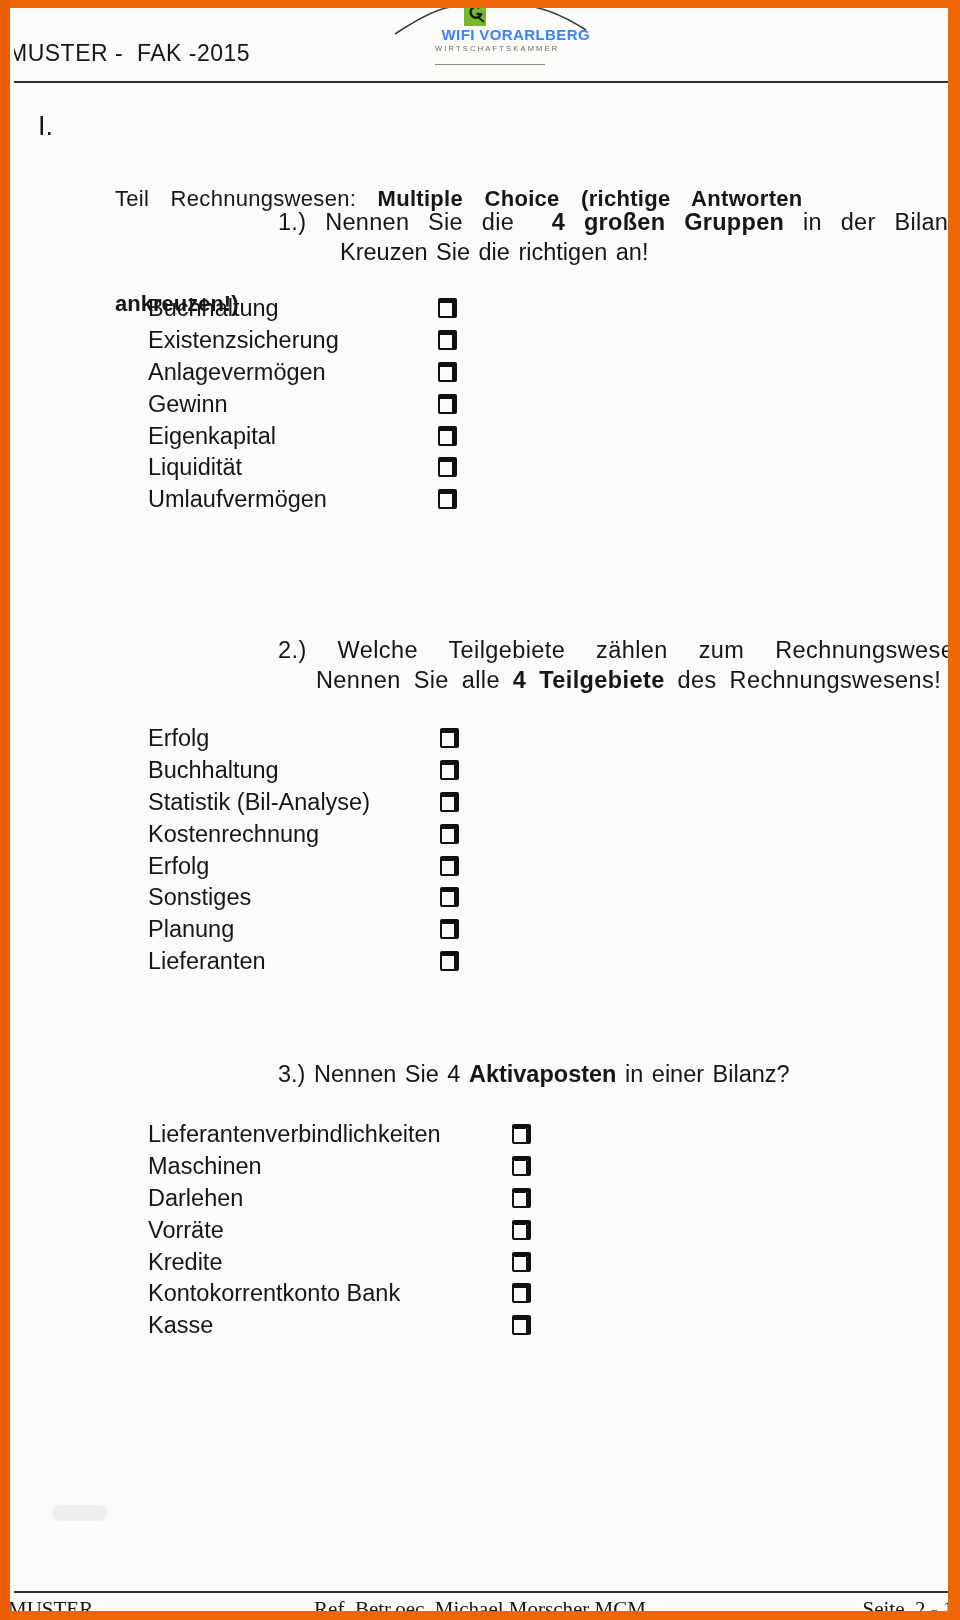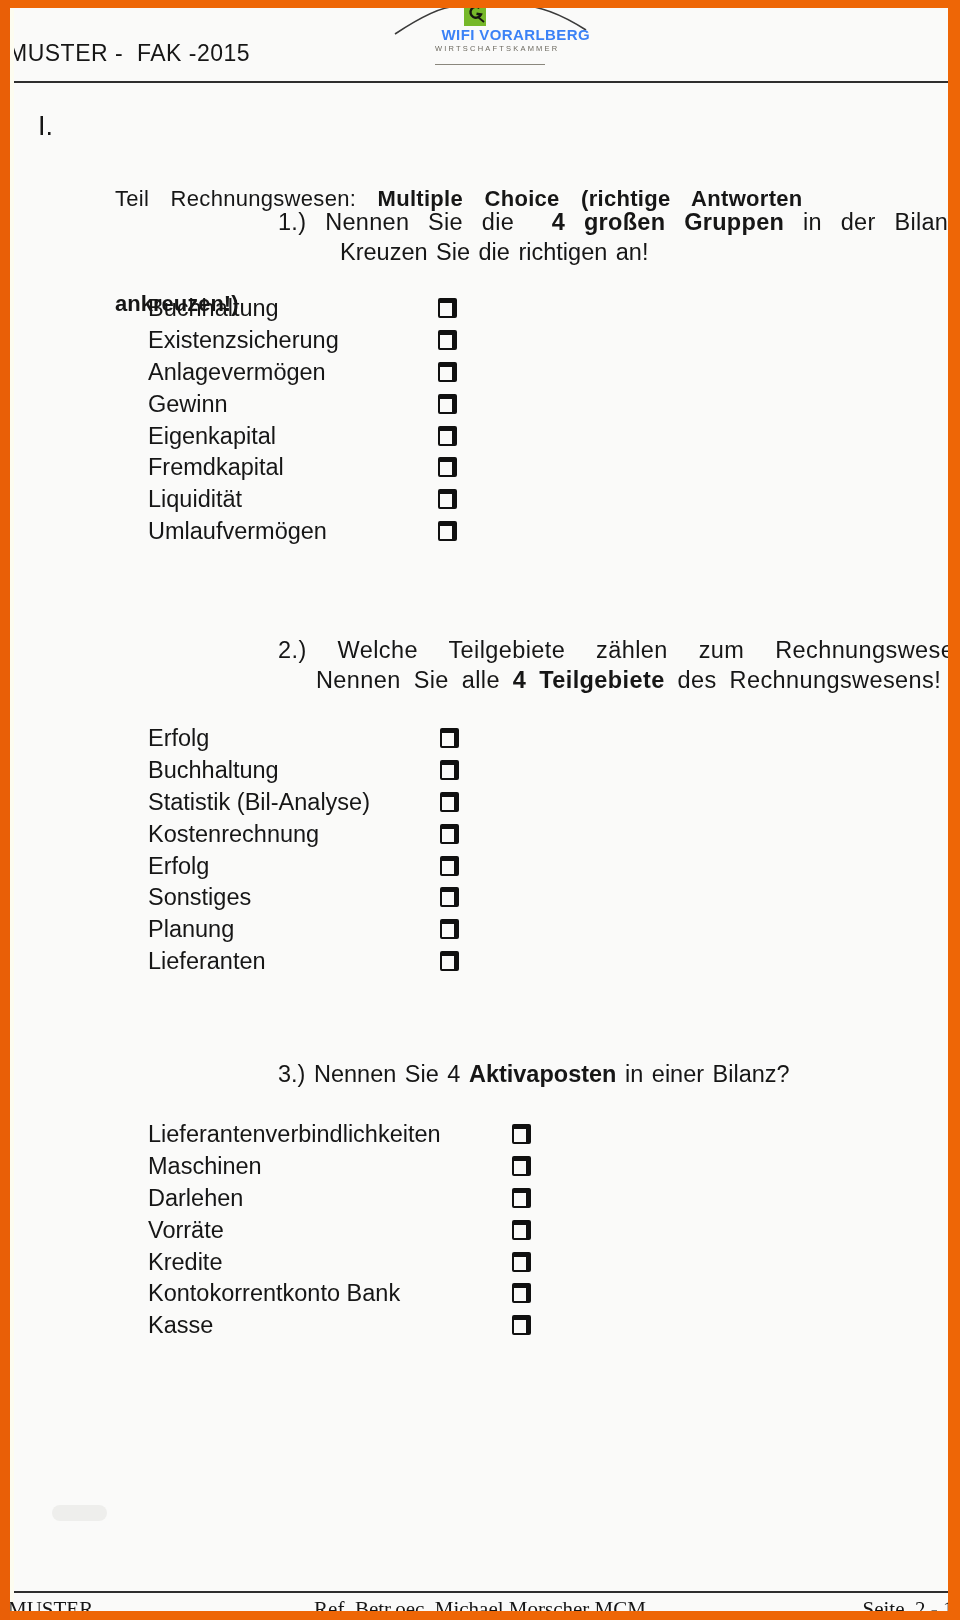--- a/index.html
+++ b/index.html
@@ -125,24 +125,20 @@
       <div class="row">
         <span class="lbl">Gewinn</span>
         <span class="cb"></span>
       </div>
 
       <div class="row">
         <span class="lbl">Eigenkapital</span>
         <span class="cb"></span>
       </div>
 
-      <div class="row">
-        <span class="lbl">Fremdkapital</span>
-        <span class="cb"></span>
-      </div>
 
       <div class="row">
         <span class="lbl">Liquidität</span>
         <span class="cb"></span>
       </div>
 
       <div class="row">
         <span class="lbl">Umlaufvermögen</span>
         <span class="cb"></span>
       </div>

